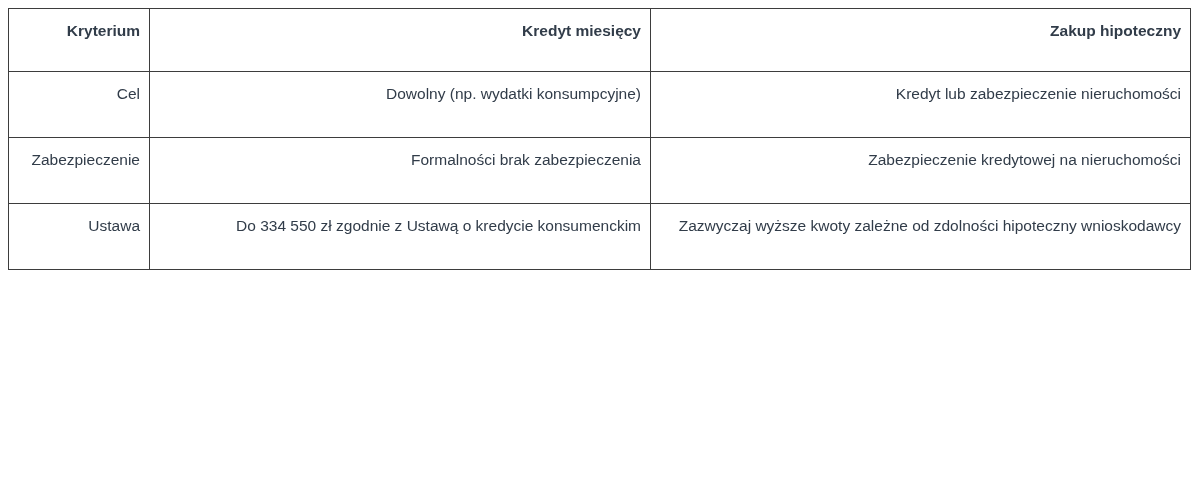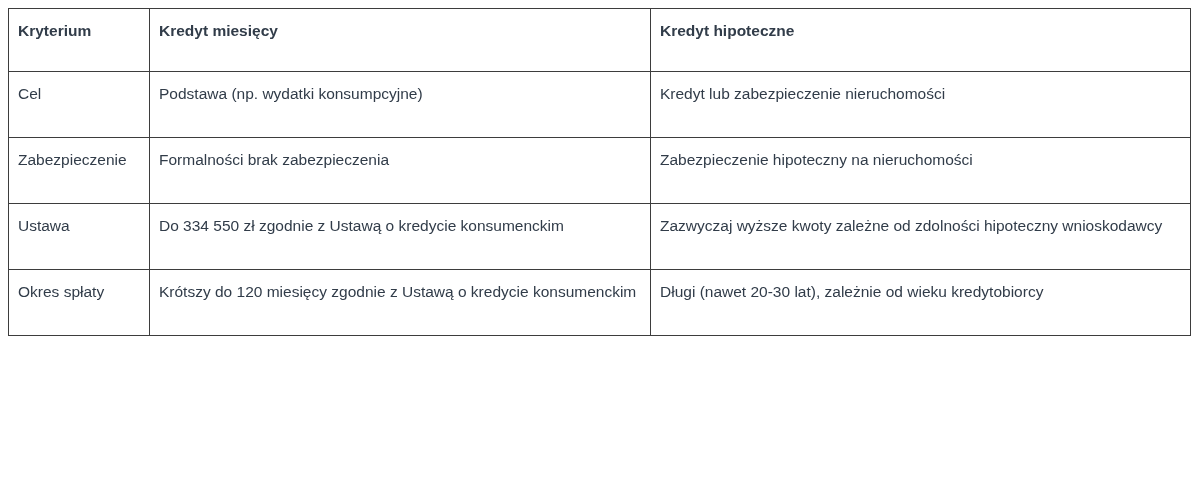--- a/index.html
+++ b/index.html
@@ -23,21 +23,21 @@
     background: #ffffff;
   }
   table.cmp th,
   table.cmp td {
     border: 1px solid #3d3d3d;
     vertical-align: top;
     padding: 12px 9px 12px 9px;
     font-size: 15.5px;
     line-height: 1.25;
     color: #313c49;
-    text-align: left;
+    text-align: right;
     overflow: hidden;
     white-space: nowrap;
   }
   table.cmp thead tr { height: 63px; }
   table.cmp tbody tr { height: 66px; }
   table.cmp th { font-weight: bold; }
   col.c1 { width: 141px; }
   col.c2 { width: 501px; }
   col.c3 { width: 540px; }
 </style>
@@ -47,38 +47,33 @@
 <table class="cmp">
   <colgroup>
     <col class="c1">
       <col class="c2">
       <col class="c3">
   </colgroup>
   <thead>
     <tr>
       <th>Kryterium</th>
       <th>Kredyt miesięcy</th>
-      <th>Kredyt hipoteczne</th>
+      <th>Zakup hipoteczny</th>
     </tr>
   </thead>
   <tbody>
     <tr>
       <td>Cel</td>
-      <td>Podstawa (np. wydatki konsumpcyjne)</td>
+      <td>Dowolny (np. wydatki konsumpcyjne)</td>
       <td>Kredyt lub zabezpieczenie nieruchomości</td>
     </tr>
     <tr>
       <td>Zabezpieczenie</td>
       <td>Formalności brak zabezpieczenia</td>
-      <td>Zabezpieczenie hipoteczny na nieruchomości</td>
+      <td>Zabezpieczenie kredytowej na nieruchomości</td>
     </tr>
     <tr>
       <td>Ustawa</td>
       <td>Do 334 550 zł zgodnie z Ustawą o kredycie konsumenckim</td>
       <td>Zazwyczaj wyższe kwoty zależne od zdolności hipoteczny wnioskodawcy</td>
     </tr>
-    <tr>
-      <td>Okres spłaty</td>
-      <td>Krótszy do 120 miesięcy zgodnie z Ustawą o kredycie konsumenckim</td>
-      <td>Długi (nawet 20-30 lat), zależnie od wieku kredytobiorcy</td>
-    </tr>
   </tbody>
 </table>
 
 </body></html>

